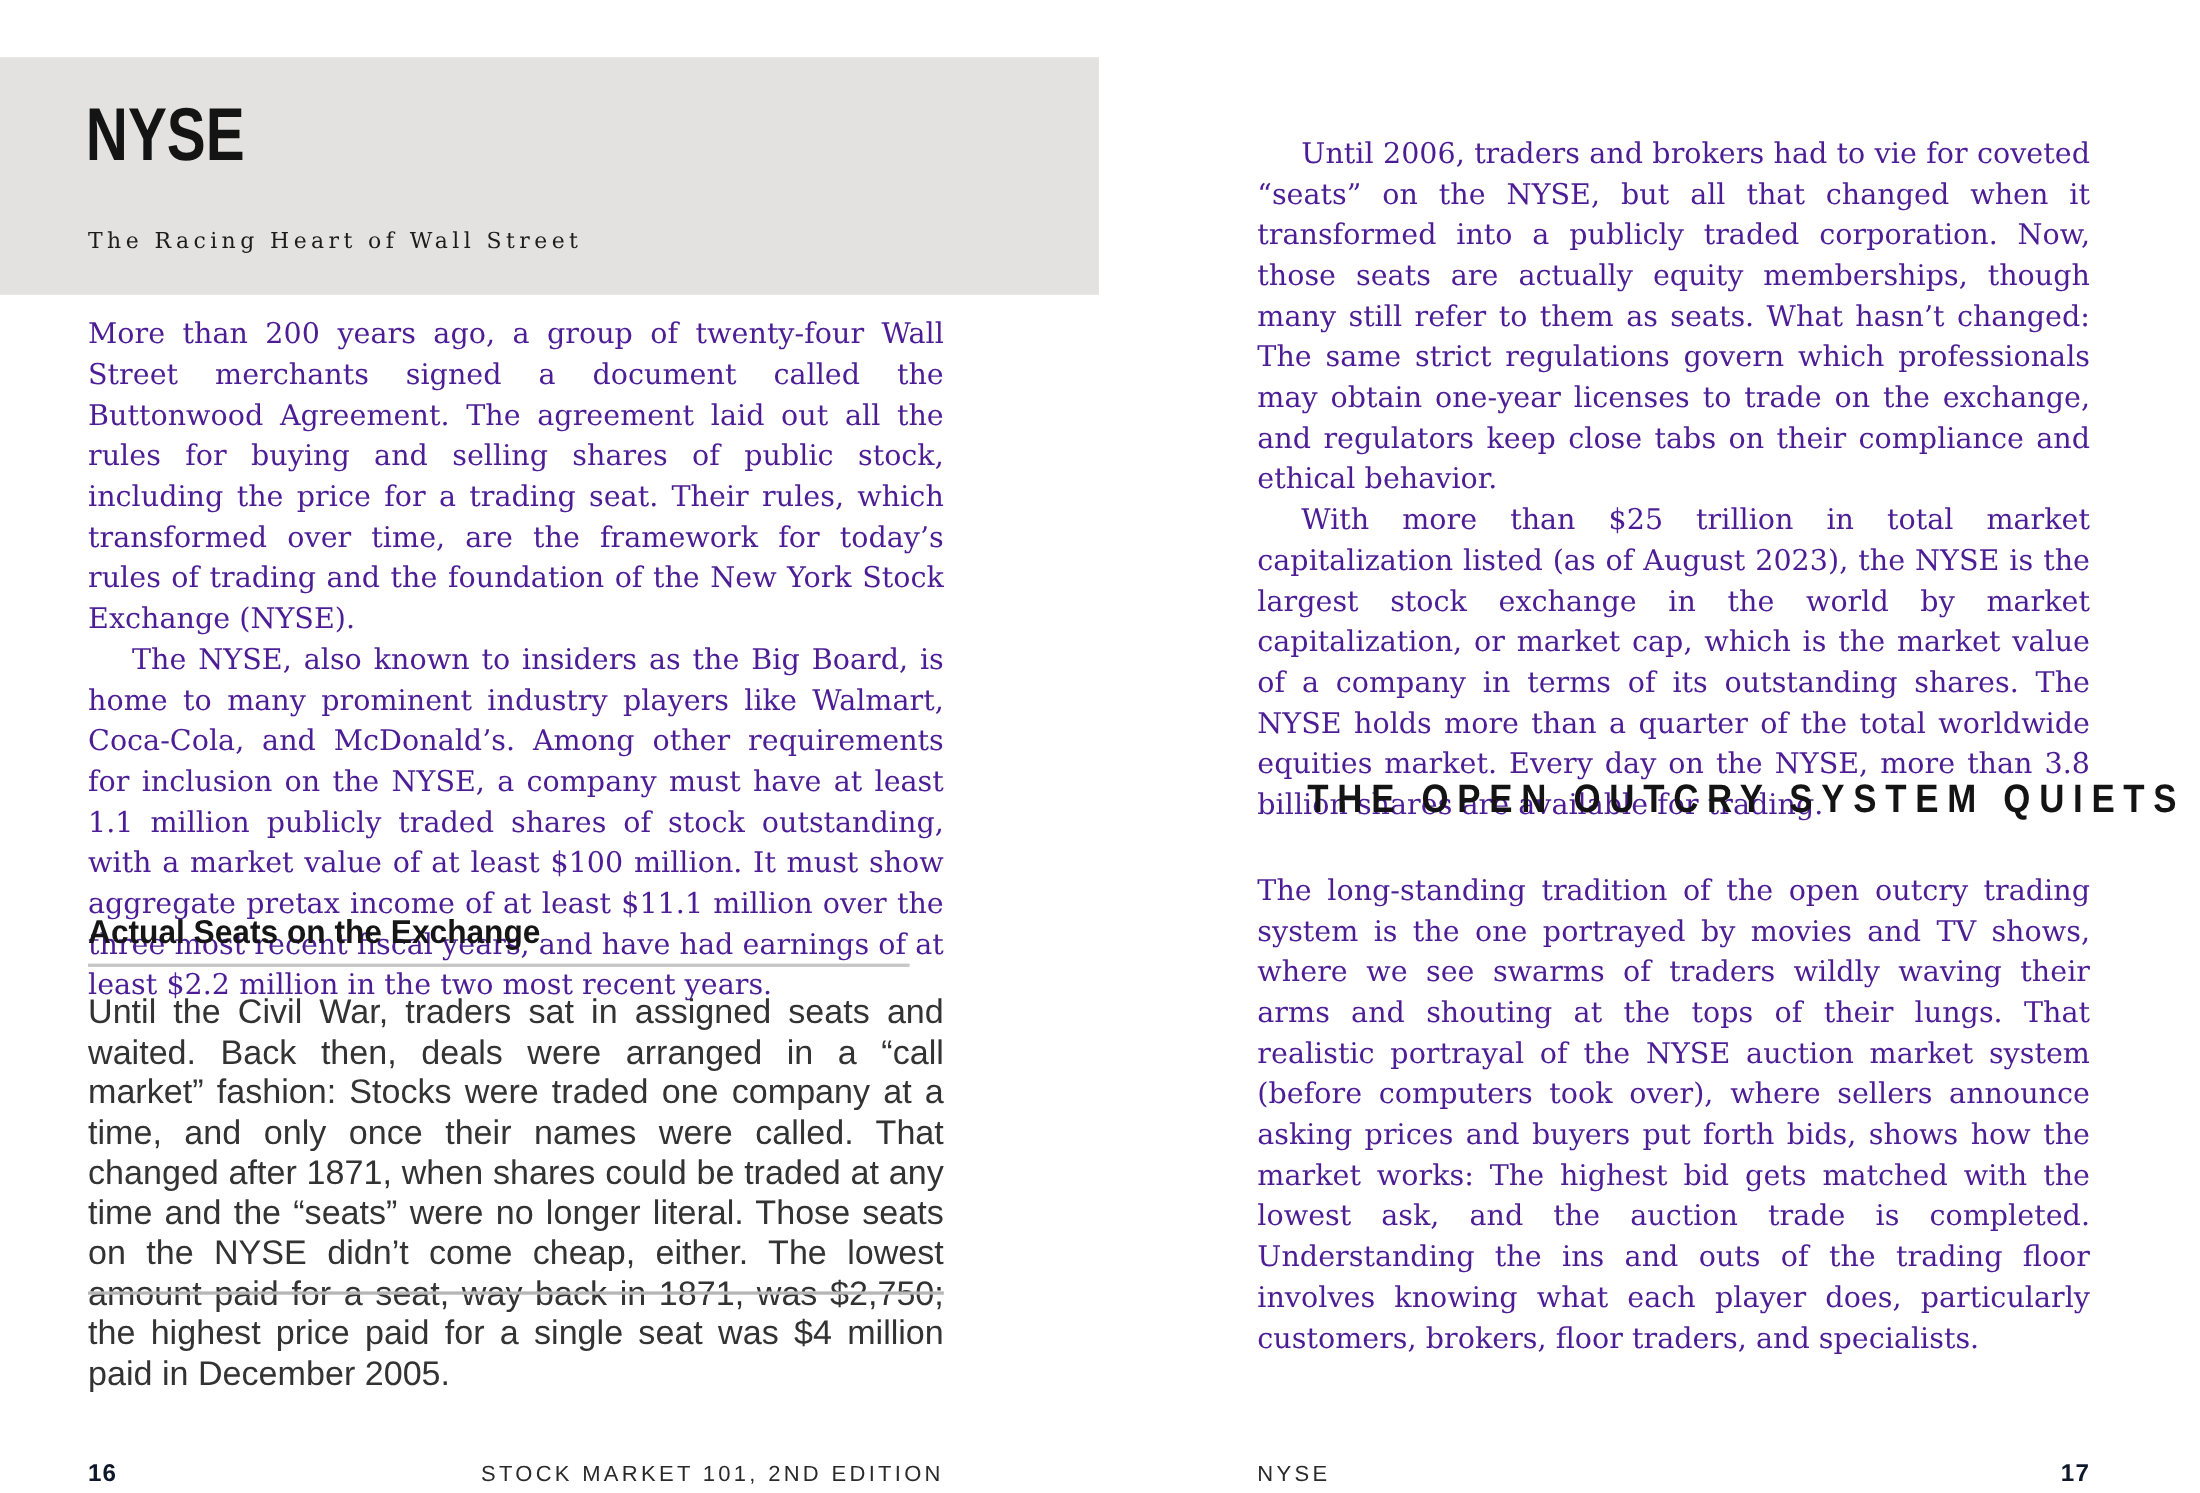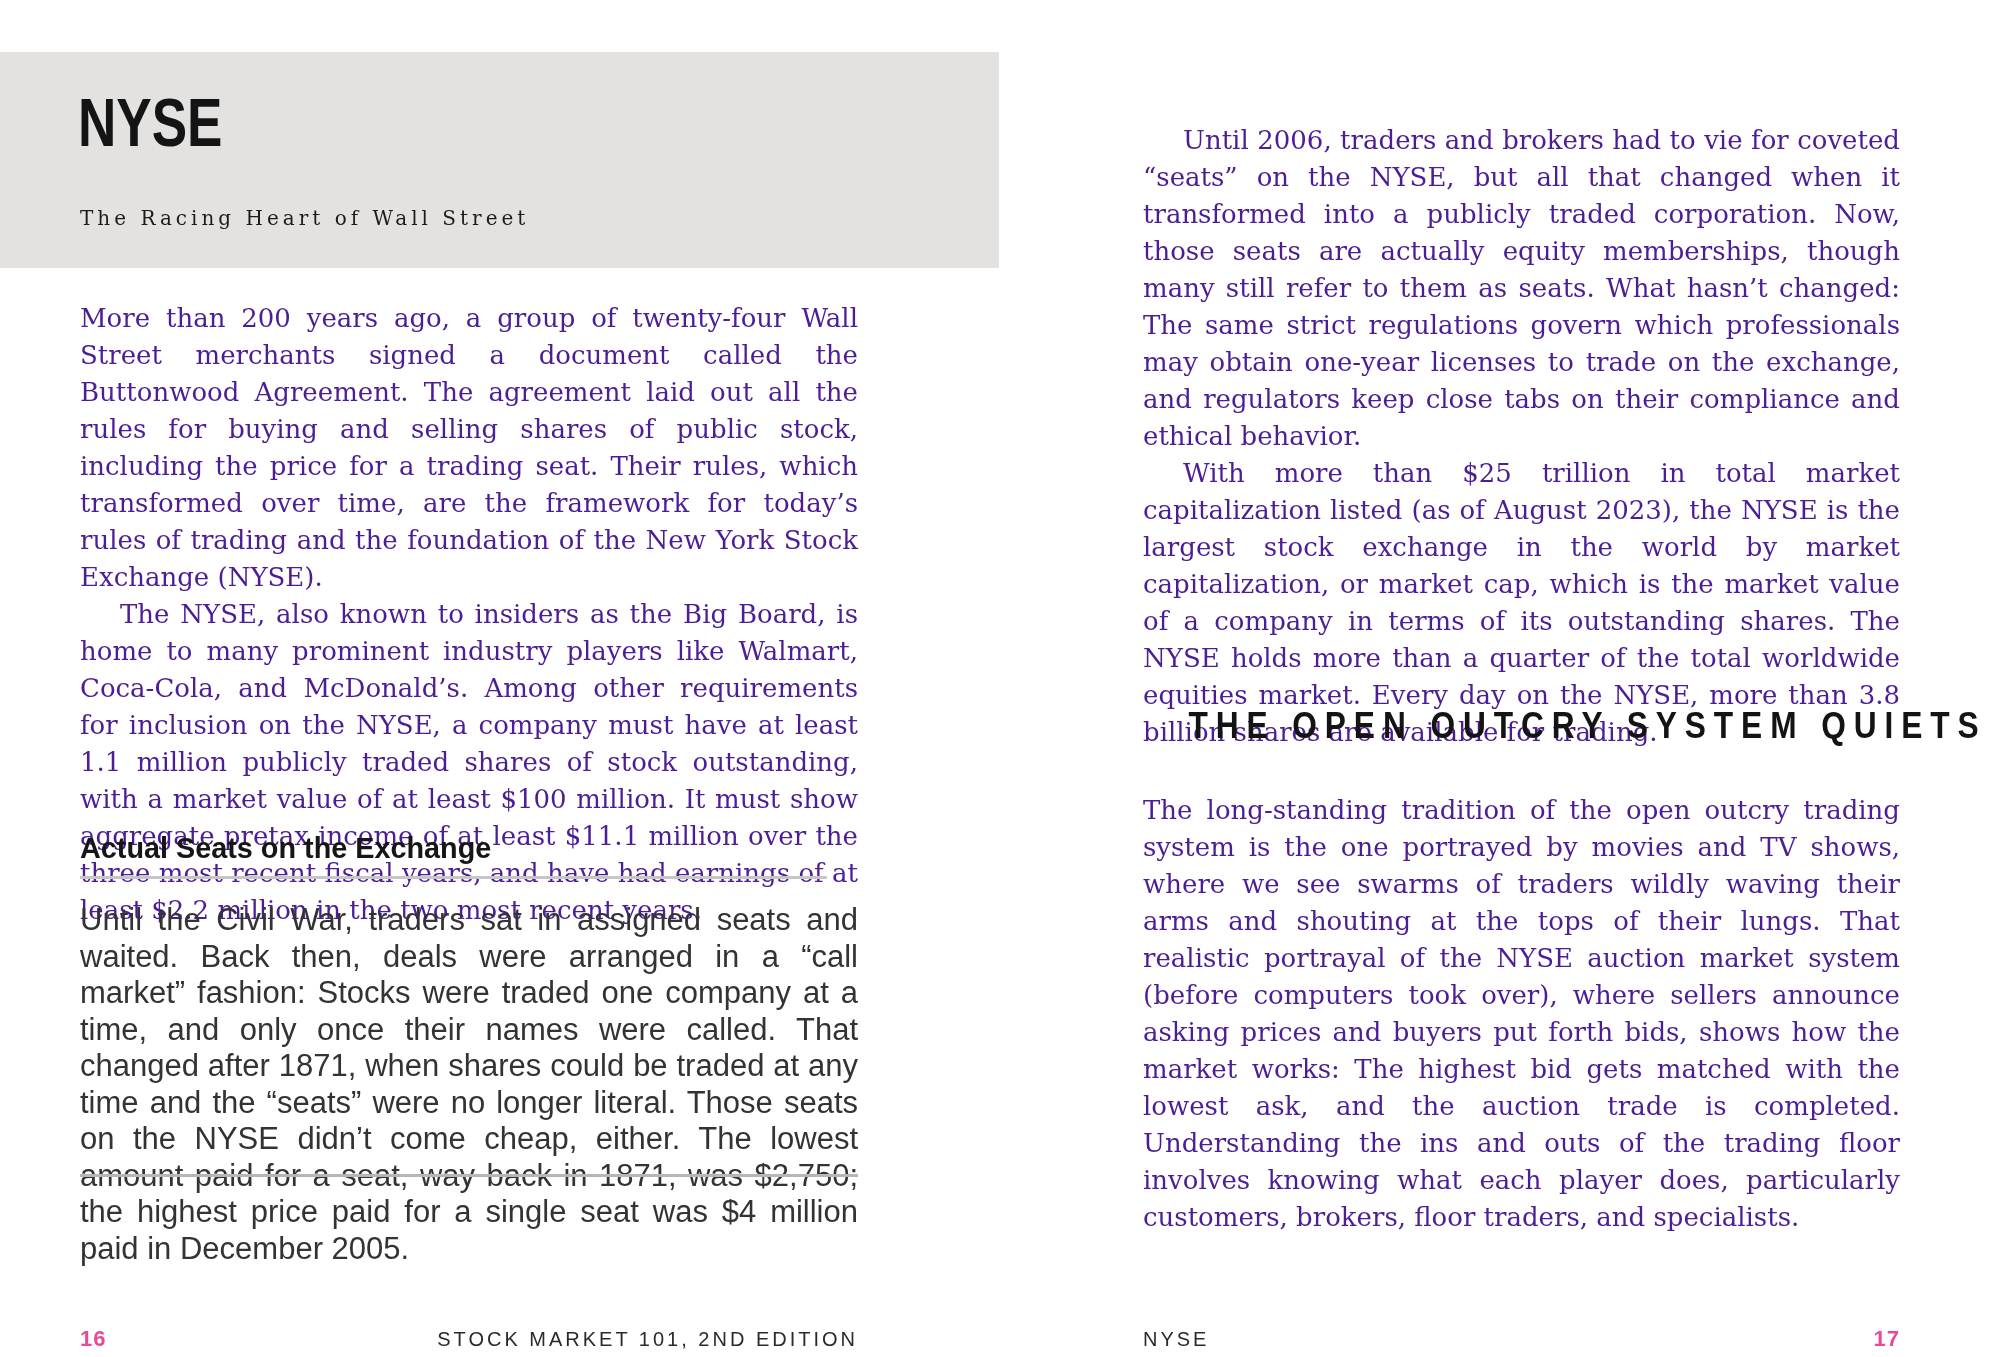--- a/index.html
+++ b/index.html
@@ -28,21 +28,21 @@
   .chapter-subtitle{
     position:absolute;left:80px;top:166px;
     font-family:"DejaVu Serif", serif;
     font-size:20px;letter-spacing:4px;
     color:#1c1c1c;white-space:nowrap;
   }
   .col{position:absolute;text-align:justify;}
   .col p{margin:0;padding:0;}
   .serif-body{font-size:26px;line-height:37px;color:#4c1d95;}
   .indent{text-indent:40px;}
-  .left-body{left:80px;top:260px;width:778px;}
+  .left-body{left:80px;top:246px;width:778px;}
   .sidebar-heading{
     position:absolute;left:80px;top:790px;width:778px;
     font-family:"Liberation Sans", sans-serif;
     font-weight:bold;font-size:30px;line-height:1.2;
     color:#161616;
     border-bottom:3px solid #c6c6c6;
     padding-bottom:10px;
     transform:scaleX(0.96);transform-origin:left top;
   }
   .sidebar-body{
@@ -54,21 +54,21 @@
     position:absolute;left:80px;top:1134px;width:778px;height:3px;
     background:var(--rule,#b6b6b6);
   }
   .footer{
     position:absolute;top:1286px;
     display:flex;justify-content:space-between;align-items:baseline;
     font-family:"Liberation Sans", sans-serif;
   }
   .footer-left{left:80px;width:778px;}
   .footer-right{left:1143px;width:757px;}
-  .page-num{font-weight:bold;font-size:22px;color:#ec4899;letter-spacing:1px;}
+  .page-num{font-weight:bold;font-size:22px;color:#0f172a;letter-spacing:1px;}
   .running-title{font-size:20px;letter-spacing:3px;color:#2a2a2a;text-align:center;}
   .right-body{left:1143px;top:82px;width:757px;}
   .right-heading{
     position:absolute;left:1143px;top:664px;width:757px;
     font-family:"Liberation Sans", sans-serif;
     font-weight:bold;font-size:36px;line-height:1.2;
     letter-spacing:9px;text-align:center;
     color:#141414;
     transform:scaleX(0.88);transform-origin:center top;
     white-space:nowrap;

